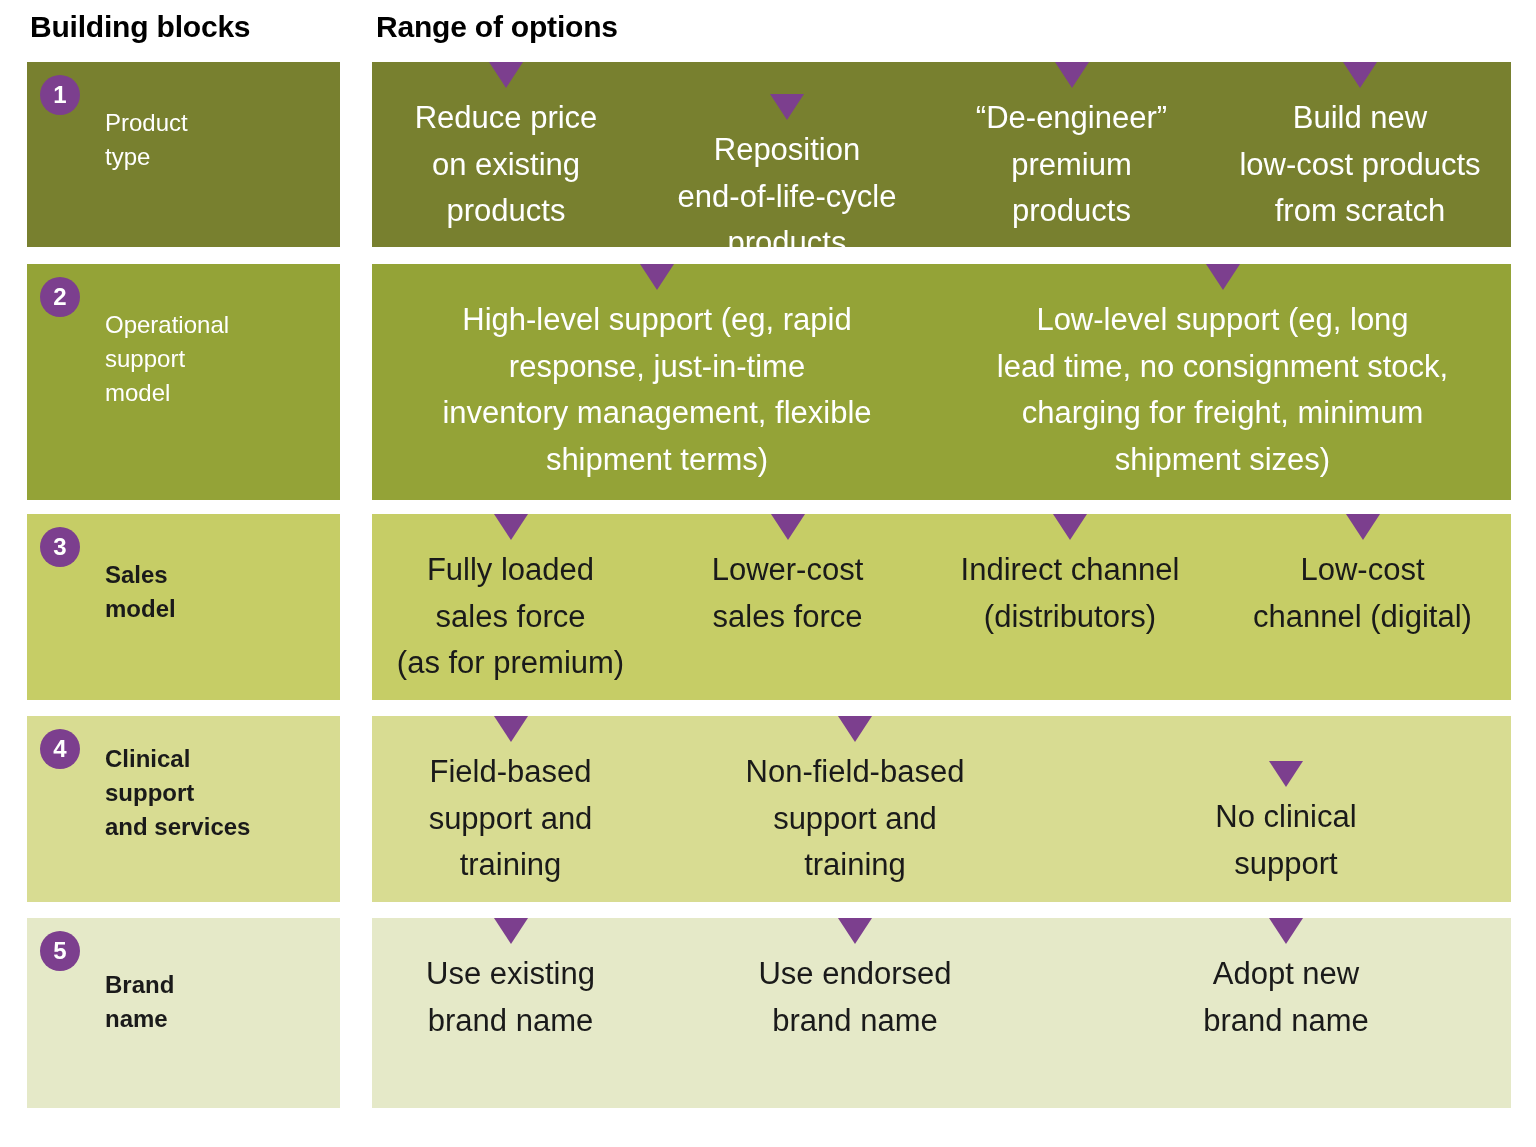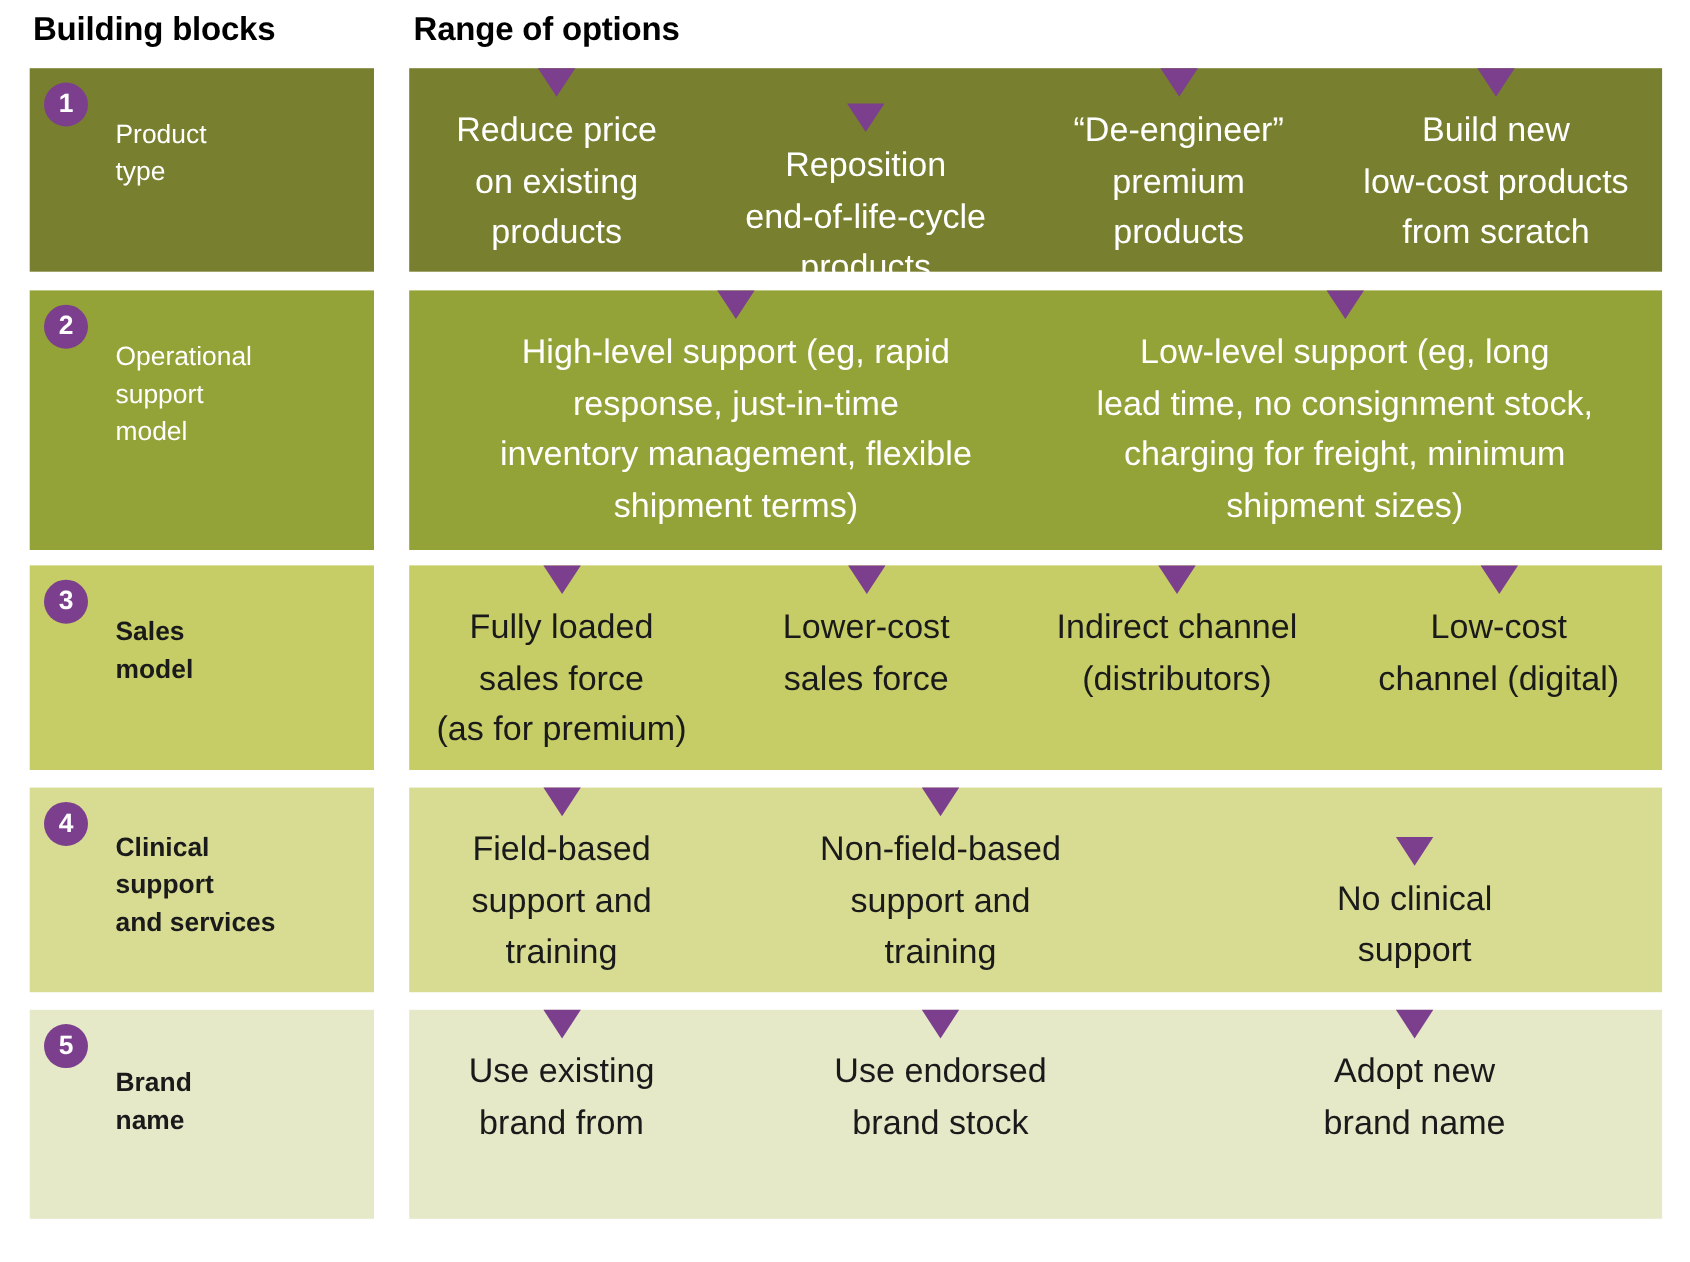--- a/index.html
+++ b/index.html
@@ -177,21 +177,21 @@
   </div>
 
   <div class="row r2" style="top:264px; height:236px;">
     <div class="block-box">
       <div class="badge">2</div>
       <div class="block-label">Operational
 support
 model</div>
     </div>
     <div class="options-panel">
-      <div class="option" style="left:16px; width:562px;padding-left:44px;">
+      <div class="option" style="left:4px; width:562px;padding-left:44px;">
         <div class="arrow"></div>
         <div class="option-text">High-level support (eg, rapid
 response, just-in-time
 inventory management, flexible
 shipment terms)</div>
       </div>
       <div class="option" style="left:562px; width:577px;">
         <div class="arrow"></div>
         <div class="option-text">Low-level support (eg, long
 lead time, no consignment stock,
@@ -228,21 +228,21 @@
         <div class="arrow"></div>
         <div class="option-text">Low-cost
 channel (digital)</div>
       </div>
     </div>
   </div>
 
   <div class="row r4" style="top:716px; height:186px;">
     <div class="block-box">
       <div class="badge">4</div>
-      <div class="block-label" style="top:26px;margin-top:12px;">Clinical
+      <div class="block-label" style="top:26px;">Clinical
 support
 and services</div>
     </div>
     <div class="options-panel">
       <div class="option" style="left:0px; width:277px;">
         <div class="arrow"></div>
         <div class="option-text">Field-based
 support and
 training</div>
       </div>
@@ -263,26 +263,26 @@
   <div class="row r5" style="top:918px; height:190px;">
     <div class="block-box">
       <div class="badge">5</div>
       <div class="block-label" style="top:50px;">Brand
 name</div>
     </div>
     <div class="options-panel">
       <div class="option" style="left:0px; width:277px;">
         <div class="arrow"></div>
         <div class="option-text">Use existing
-brand from</div>
+brand name</div>
       </div>
       <div class="option" style="left:277px; width:412px;">
         <div class="arrow"></div>
         <div class="option-text">Use endorsed
-brand stock</div>
+brand name</div>
       </div>
       <div class="option" style="left:689px; width:450px;">
         <div class="arrow"></div>
         <div class="option-text">Adopt new
 brand name</div>
       </div>
     </div>
   </div>
 
 </div>

